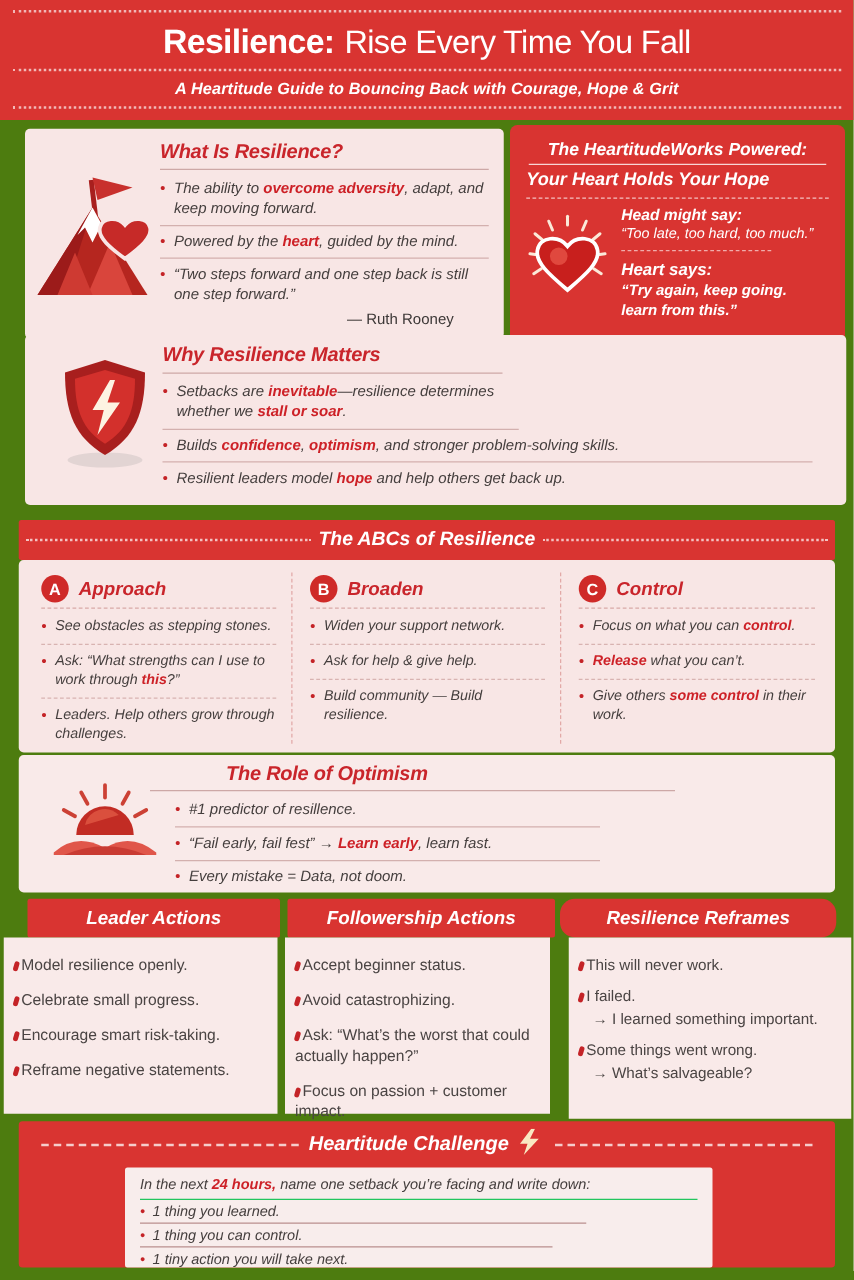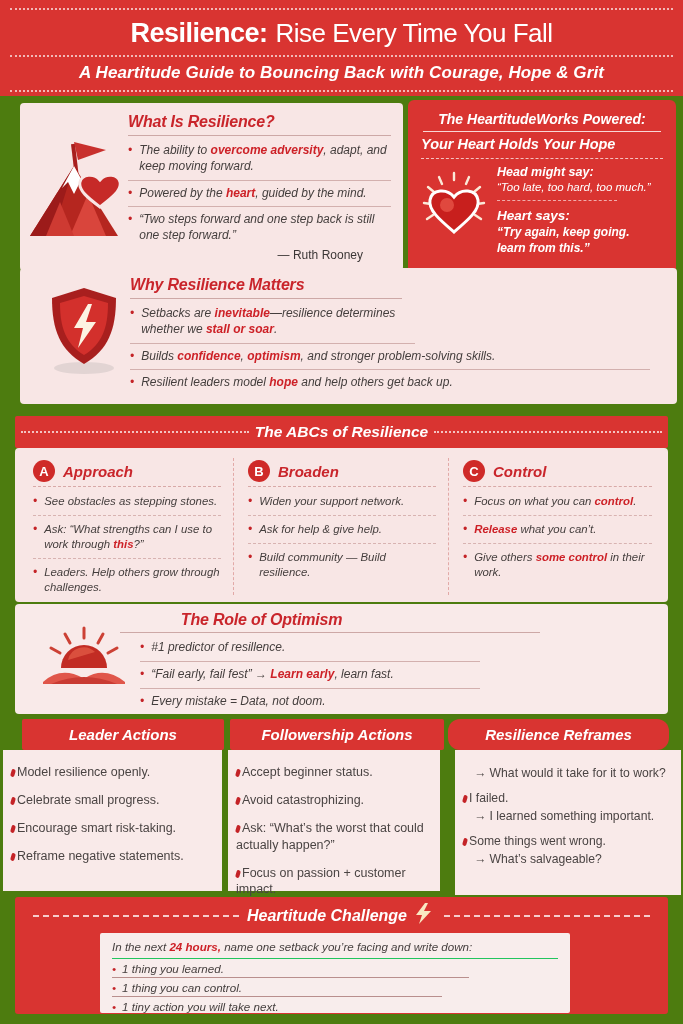--- a/index.html
+++ b/index.html
@@ -6,21 +6,21 @@
   .page{position:relative;width:683px;height:1024px;background:#4d7c0f;
         font-family:"Liberation Sans",sans-serif;overflow:hidden;}
 
   
   .header{position:absolute;left:0;top:0;width:683px;height:96px;background:#d93431;
           display:flex;flex-direction:column;align-items:stretch;}
   .dotline{border-top:2px dotted rgba(255,255,255,.65);margin:0 10px;}
   .hdr-title{flex:0 0 auto;text-align:center;color:#fff;padding:8px 0 6px;}
   .hdr-title .tb{font-size:27px;font-weight:bold;letter-spacing:-.5px;}
   .hdr-title .tr{font-size:26px;font-weight:normal;margin-left:8px;letter-spacing:-.5px;}
-  .hdr-sub{text-align:center;color:#fff;font-weight:bold;font-style:italic;font-size:17px;
+  .hdr-sub{text-align:center;color:#fff;font-weight:bold;font-style:italic;font-size:13px;
            padding:6px 0 7px;letter-spacing:.1px;}
 
   
   .card{position:absolute;background:#f8e6e5;border-radius:4px;overflow:hidden;}
   .sec-title{color:#c9252b;font-weight:bold;font-style:italic;font-size:16px;letter-spacing:-.2px;}
   .t-line{border-bottom:1.5px solid #cda8a6;margin:4px 0 7px;}
   .brow{display:flex;gap:7px;font-style:italic;color:#443e3d;font-size:12px;line-height:1.32;}
   .brow .dot{color:#c42327;font-size:12px;line-height:1.2;flex:0 0 auto;}
   .divider{border-bottom:1px solid #d3b0ae;margin:5px 0;}
   .hl{color:#cd2127;font-weight:bold;}
@@ -351,21 +351,21 @@
 
   <div class="act-body ab-2">
     <div class="act-item"><span class="tick"></span><span>Accept beginner status.</span></div>
     <div class="act-item"><span class="tick"></span><span>Avoid catastrophizing.</span></div>
     <div class="act-item"><span class="tick"></span><span>Ask: “What’s the worst that could actually happen?”</span></div>
     <div class="act-item"><span class="tick"></span><span>Focus on passion + customer impact.</span></div>
   </div>
 
   <div class="act-body ab-3">
     <div class="ref-item">
-      <div class="ref-arrow">→ What would it take for it to work?</div>
+      <div><span class="tick"></span><span>This will never work.</span></div>
     </div>
     <div class="ref-item">
       <div><span class="tick"></span><span>I failed.</span></div>
       <div class="ref-arrow">→ I learned something important.</div>
     </div>
     <div class="ref-item">
       <div><span class="tick"></span><span>Some things went wrong.</span></div>
       <div class="ref-arrow">→ What’s salvageable?</div>
     </div>
   </div>

